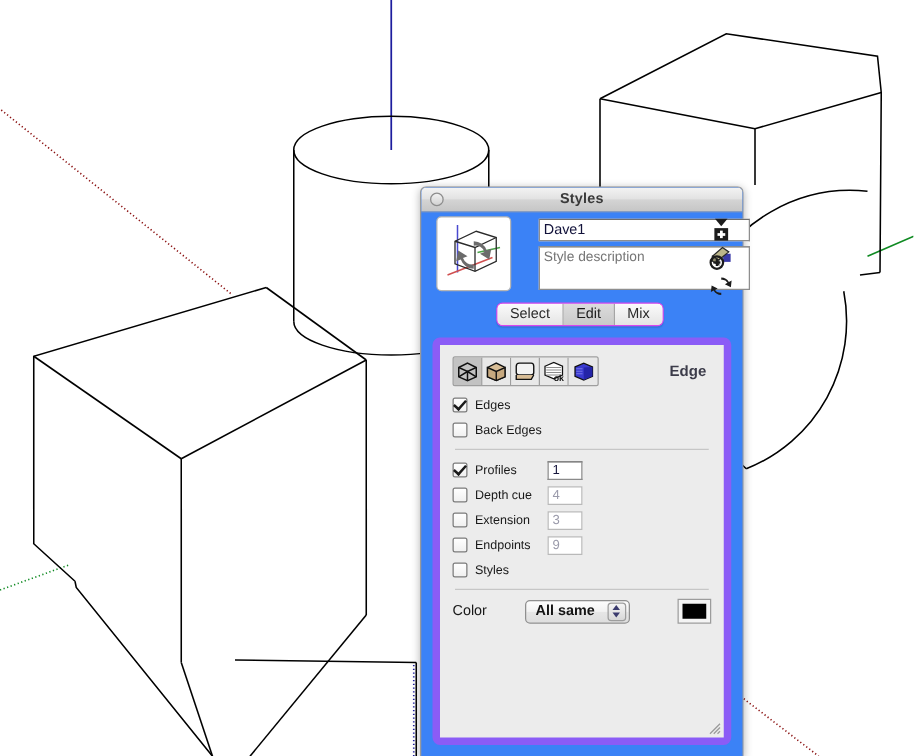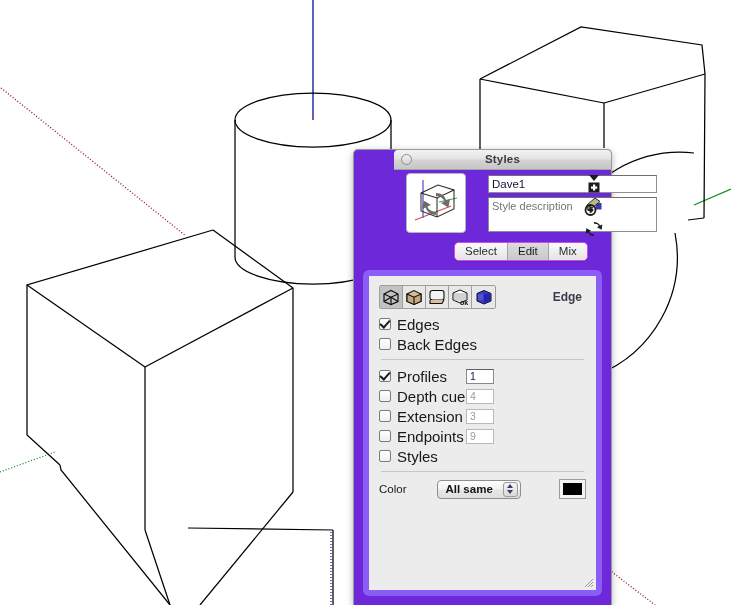--- a/index.html
+++ b/index.html
@@ -24,33 +24,32 @@
     position: absolute;
     left: 0; top: 0;
     width: 731px; height: 605px;
     background: #ffffff;
   }
   #viewport svg { display: block; }
 
   
   #styles-window {
     position: absolute;
-    left: 353px;
+    left: 336px;
     top: 149px;
     width: 259px;
     height: 456px;
-    background: #6d28d9;
+    background: #3b82f6;
     border: 1px solid #9a9a9a;
     border-bottom: none;
     border-radius: 5px 5px 0 0;
     box-shadow: 0 2px 7px rgba(0,0,0,0.30);
     font-size: 11px;
     color: #1c1c1c;
     box-sizing: border-box;
-    padding-left: 40px;
   }
 
   
   .titlebar {
     position: relative;
     height: 19px;
     border-radius: 4px 4px 0 0;
     background: linear-gradient(to bottom, #f3f3f3 0%, #e2e2e2 48%, #d4d4d4 52%, #c6c6c6 100%);
     border-bottom: 1px solid #a3a3a3;
     text-align: center;
@@ -232,24 +231,24 @@
   }
   .cbox.checked::after {
     content: "";
     position: absolute;
     left: 2px; top: -1px;
     width: 4px; height: 8px;
     border: solid #1a1a1a;
     border-width: 0 2px 2px 0;
     transform: rotate(42deg);
   }
-  .chk-label { font-size: 15px; color: #181818; }
+  .chk-label { font-size: 10px; color: #181818; }
 
   .num-row { display: flex; align-items: center; height: 20px; }
-  .num-row .lbl-col { width: 87px; display: flex; align-items: center; }
+  .num-row .lbl-col { width: 76px; display: flex; align-items: center; }
   .numbox {
     width: 28px; height: 15px;
     background: #ffffff;
     border: 1px solid #b9b9b9;
     box-sizing: border-box;
     font-size: 10.5px;
     line-height: 13px;
     color: #9a9aaa;
     padding: 0 3px;
     font-family: "Liberation Sans", sans-serif;

